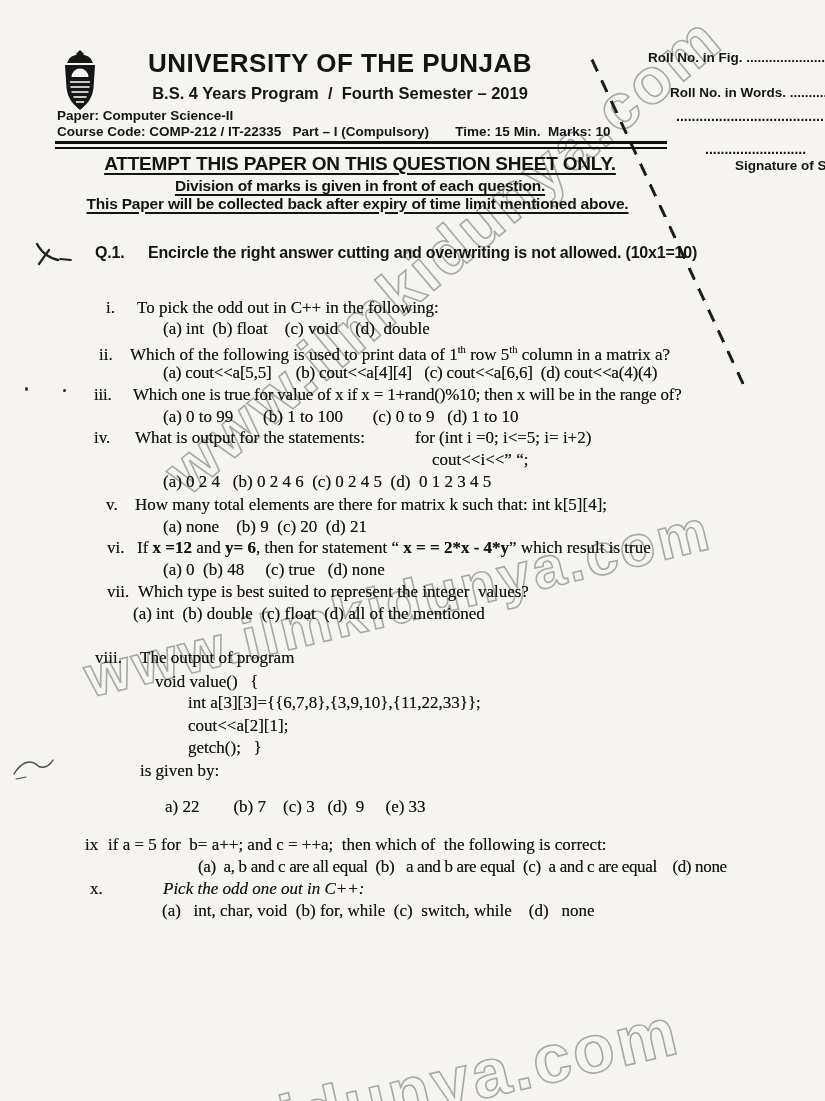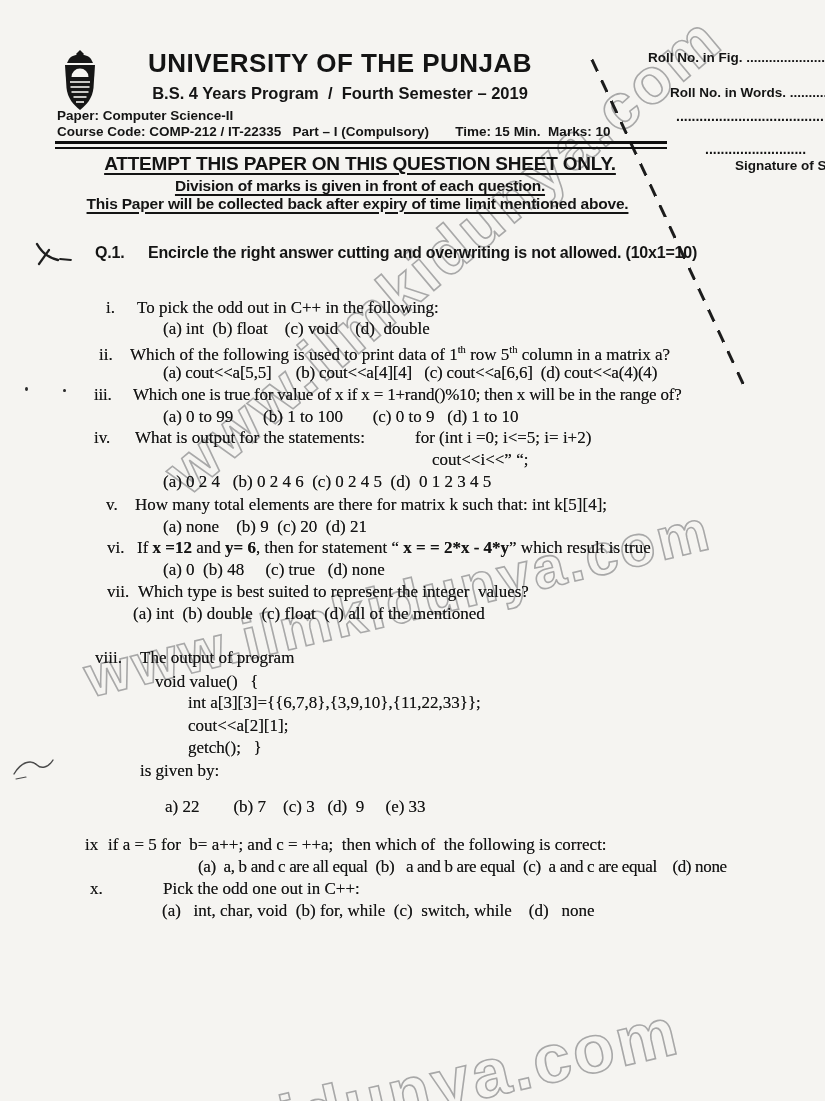--- a/index.html
+++ b/index.html
@@ -117,16 +117,16 @@
     <path d="M4 27 L14 25" stroke="#4a4a4a" stroke-width="1.2" fill="none" stroke-linecap="round"></path>
   </svg>
 
   <div class="dot" style="left:25px;top:387px;width:3px;height:4px;"></div>
   <div class="dot" style="left:63px;top:389px;width:2.5px;height:3px;"></div>
 
   <div class="abs body-line" style="left:85px;top:834px;"><span class="num" style="width:23px;">ix</span><span>if a = 5 for  b= a++; and c = ++a;  then which of  the following is correct:</span></div>
   <div class="abs body-line" style="left:160px;top:856px;letter-spacing:-.35px;margin-left:38px;">(a)  a, b and c are all equal  (b)   a and b are equal  (c)  a and c are equal    (d) none</div>
 
   <div class="abs body-line" style="left:90px;top:878px;">x.</div>
-  <div class="abs body-line" style="left:163px;top:878px;">Pick the odd one out in C++:</div>
+  <div class="abs body-line" style="left:163px;top:878px;font-style:italic;">Pick the odd one out in C++:</div>
   <div class="abs body-line" style="left:162px;top:900px;">(a)   int, char, void  (b) for, while  (c)  switch, while    (d)   none</div>
 
 </div>
 
 </body></html>

